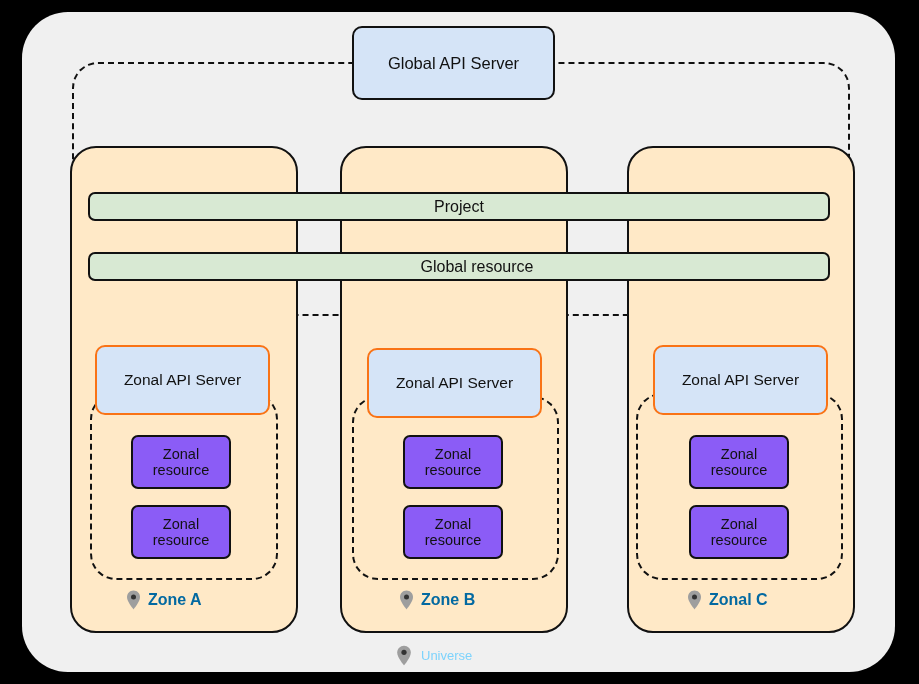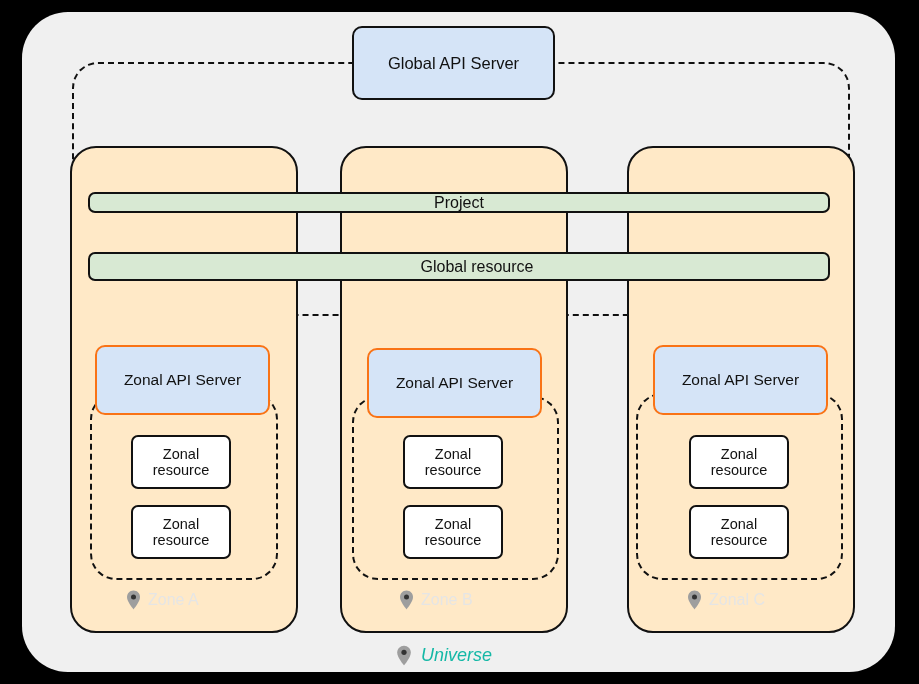--- a/index.html
+++ b/index.html
@@ -31,51 +31,51 @@
   }
   .zonal-api{
     background:#d5e4f7;border:2px solid #f97316;border-radius:10px;
     font-size:15.5px;
   }
   .green-bar{
     background:#d8e9d3;border:2px solid #111;border-radius:7px;
     font-size:16px;
   }
   .zonal-res{
-    background:#ffffff;border:2px solid #111;border-radius:7px;
+    background:#8b5cf6;border:2px solid #111;border-radius:7px;
     font-size:14.5px;line-height:1.12;flex-direction:column;
   }
 
   .zone-label{
     position:absolute;display:flex;align-items:center;gap:7px;
-    font-size:16px;color:#e5e5e5;white-space:nowrap;
+    font-size:16px;color:#0369a1;white-space:nowrap;font-weight:bold;
   }
   .pin{width:15px;height:20px;display:block;flex:0 0 auto;}
 
   .universe-label{
     position:absolute;display:flex;align-items:center;gap:9px;
-    font-size:18px;color:#14b8a6;white-space:nowrap;font-style:italic;
+    font-size:13px;color:#7dd3fc;white-space:nowrap;
   }
 </style>
 </head>
 <body>
 
 <div id="stage">
 
   <div class="universe-frame"></div>
 
   <div class="dashed-region" style="left:72px;top:62px;width:778px;height:254px;"></div>
 
   <div class="box zone-box" style="left:70px;top:146px;width:228px;height:487px;"></div>
 
   <div class="box zone-box" style="left:340px;top:146px;width:228px;height:487px;"></div>
 
   <div class="box zone-box" style="left:627px;top:146px;width:228px;height:487px;"></div>
 
-  <div class="box green-bar" style="left:88px;top:192px;width:742px;height:21px;">
+  <div class="box green-bar" style="left:88px;top:192px;width:742px;height:29px;">
     <span>Project</span>
   </div>
   <div class="box green-bar" style="left:88px;top:252px;width:742px;height:29px;padding-left:36px;">
     <span>Global resource</span>
   </div>
 
   <div class="dashed-region" style="left:90px;top:393px;width:188px;height:187px;"></div>
 
   <div class="dashed-region" style="left:352px;top:396px;width:207px;height:184px;"></div>
 

